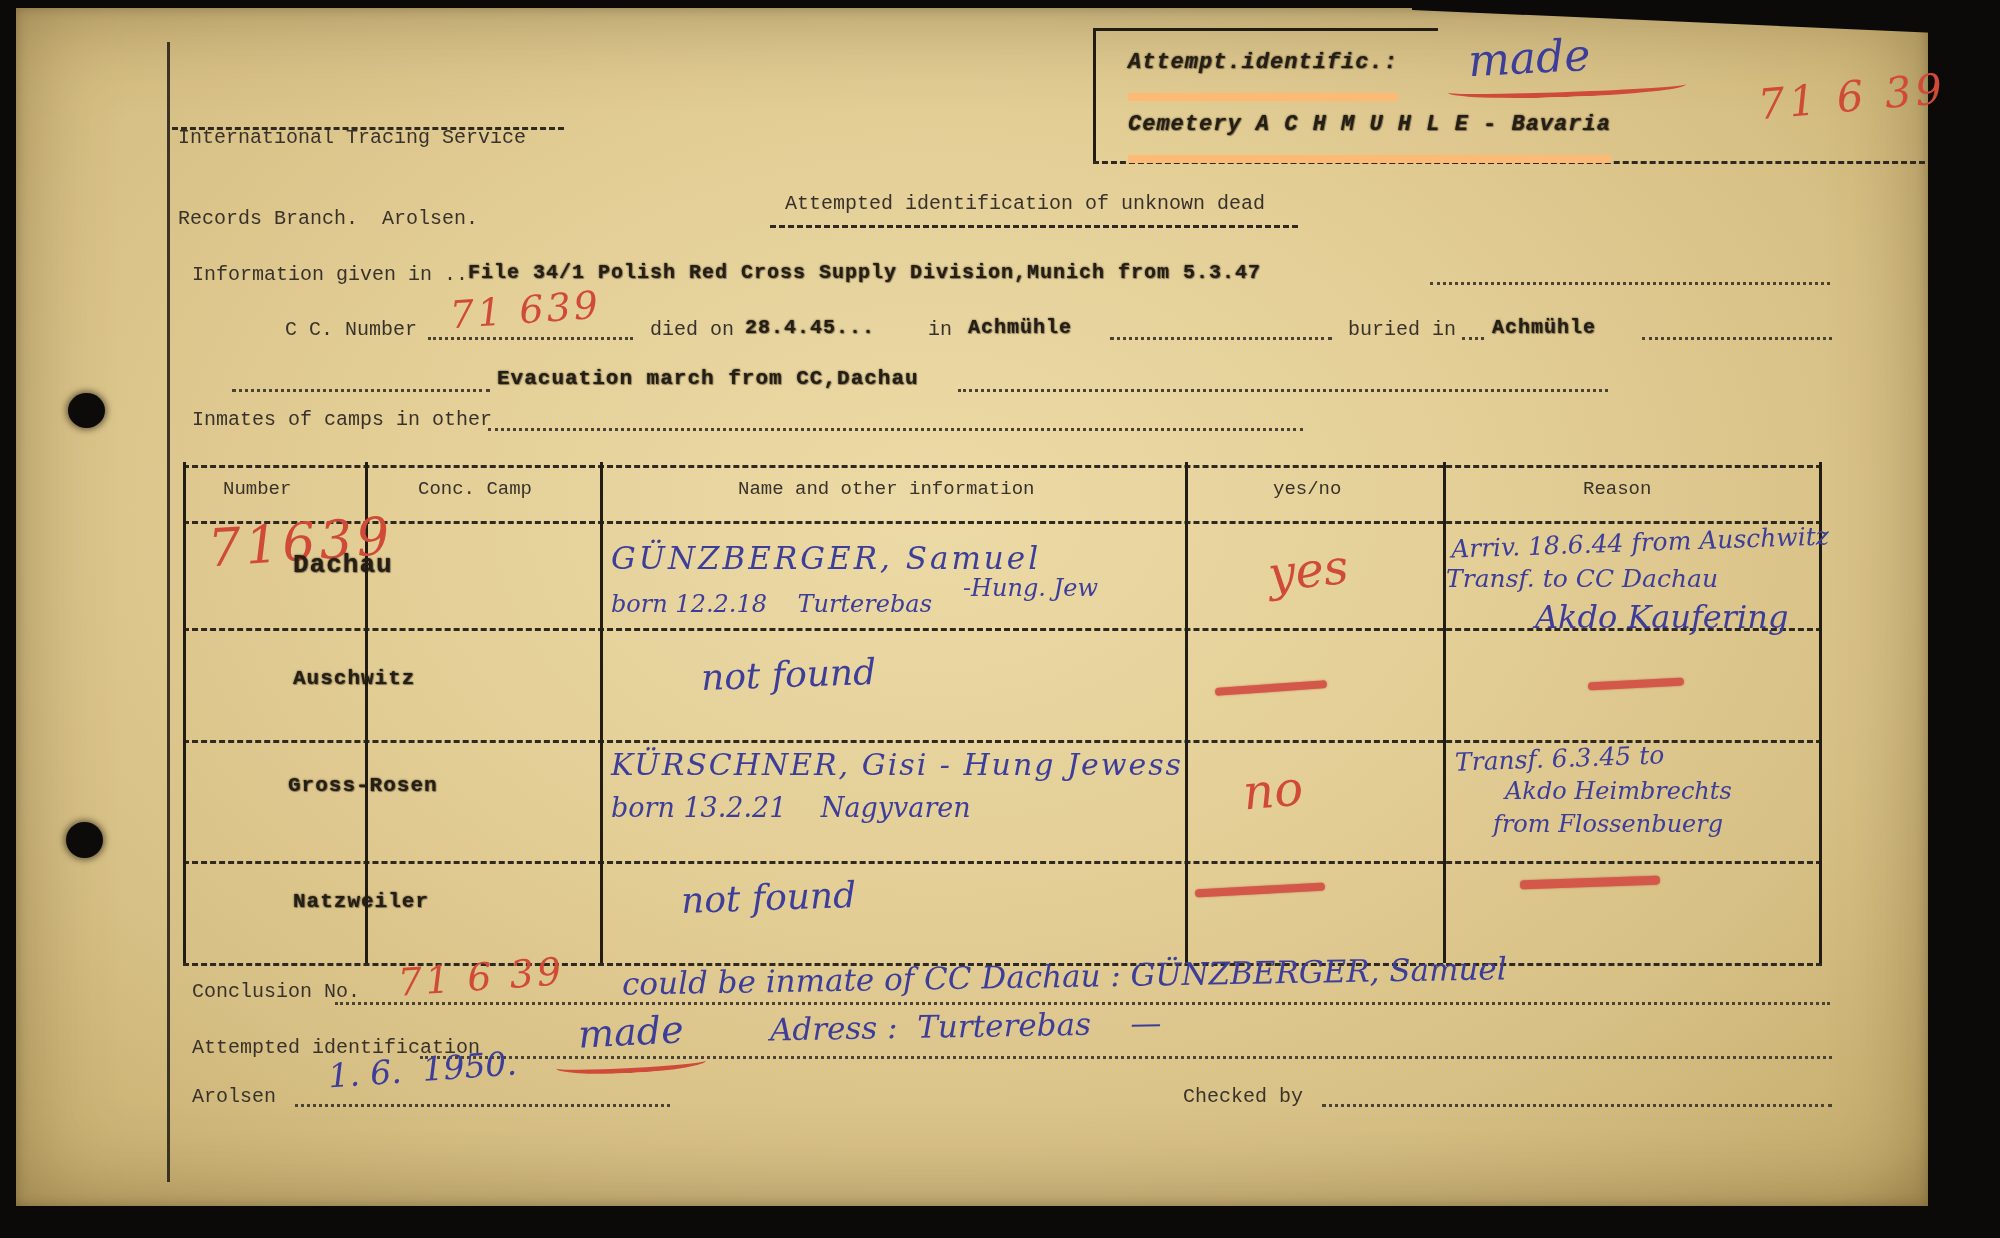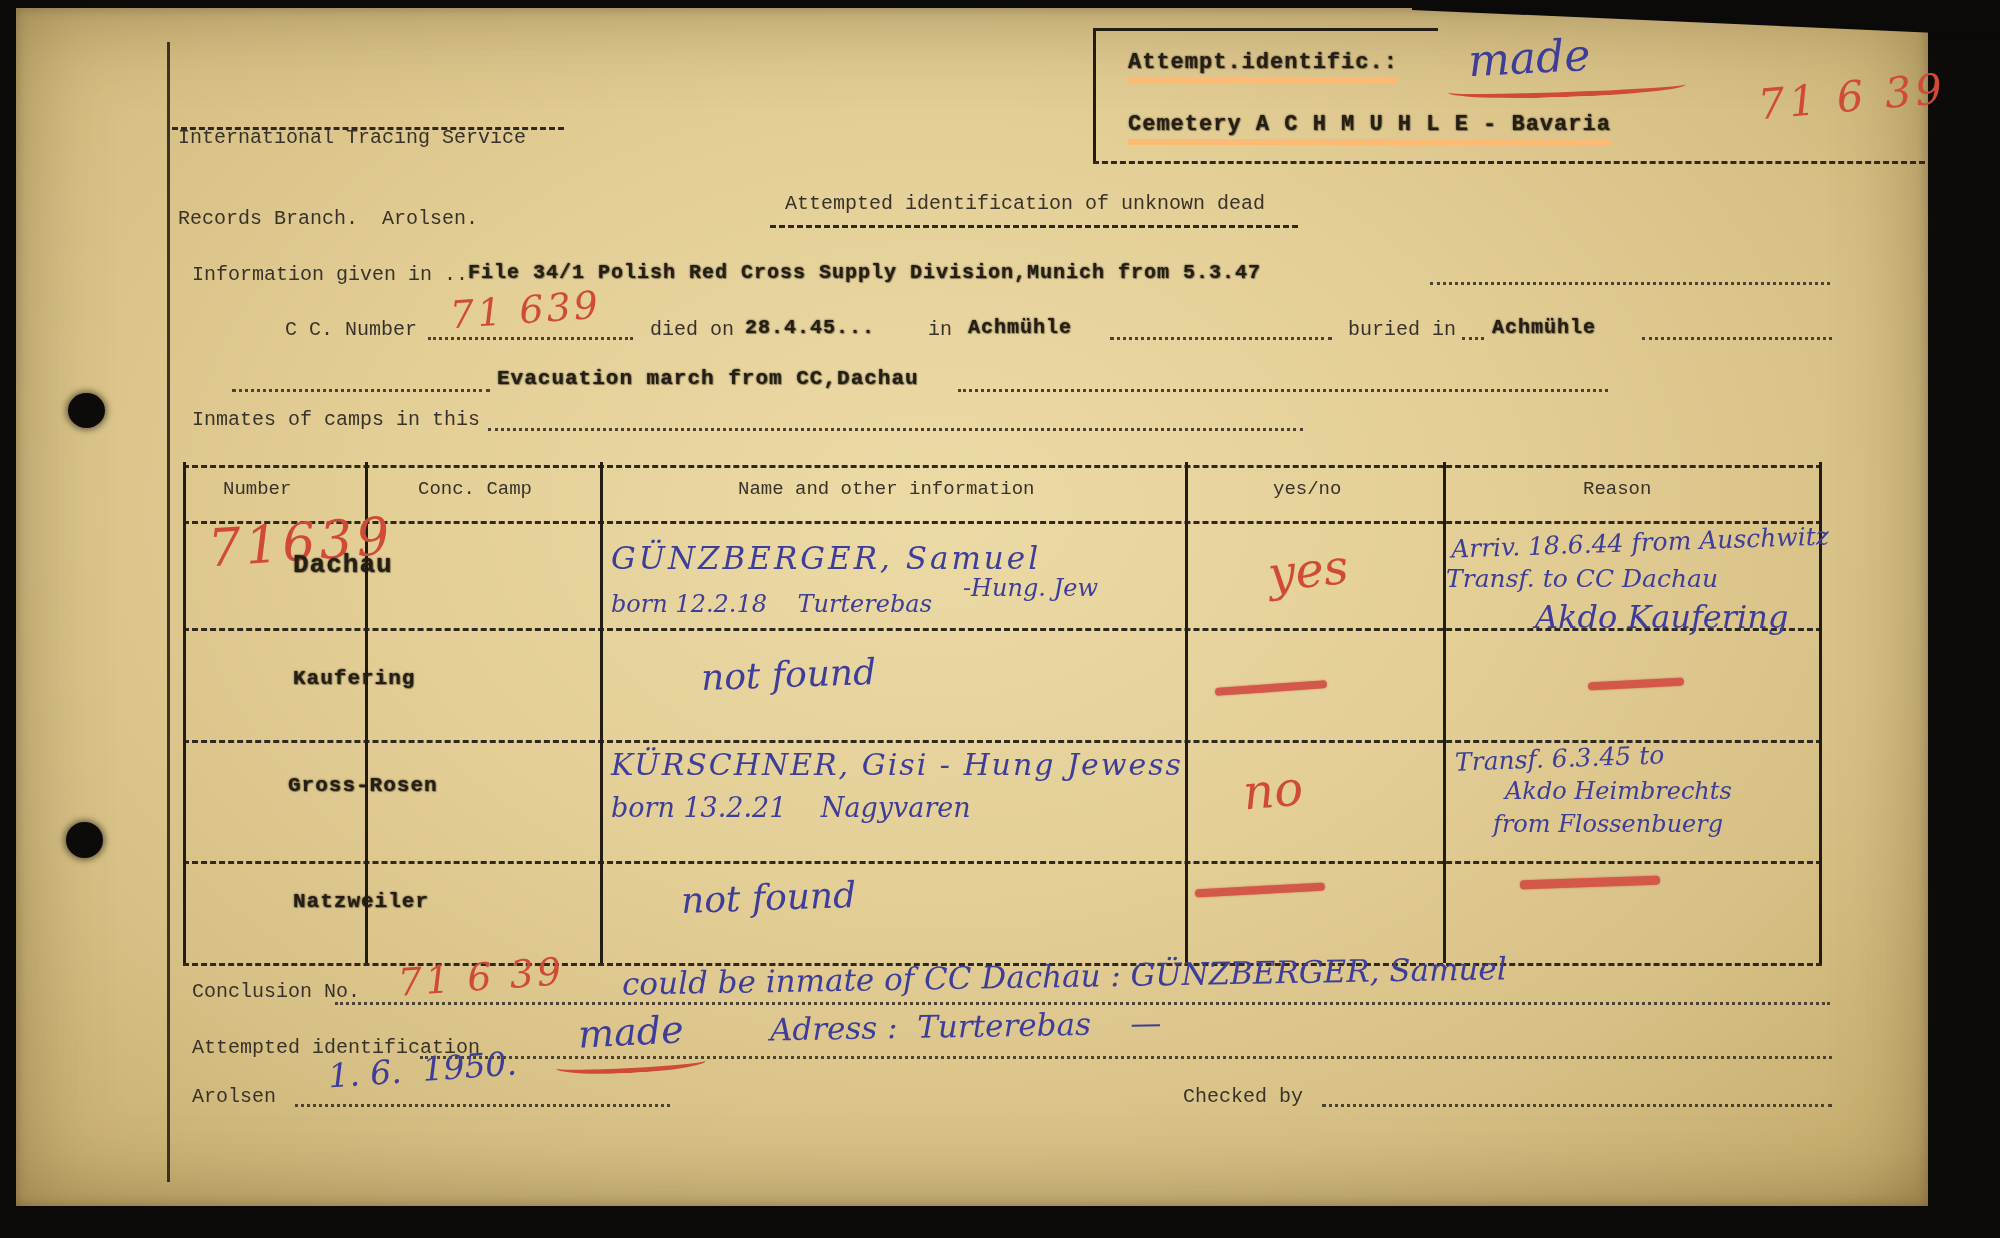--- a/index.html
+++ b/index.html
@@ -9,21 +9,21 @@
          background:radial-gradient(ellipse at 48% 42%, #ecdaa6 0%, #e3ce96 40%, #d7c085 70%, #c6ad6e 95%, #b89f60 100%);
          box-shadow:inset 0 0 90px rgba(90,70,30,.45), inset 0 0 12px rgba(60,45,20,.35);}
   .abs{position:absolute;}
   .typed{font-family:"Liberation Mono",monospace;color:#38322a;white-space:pre;}
   .smudge{font-weight:bold;color:#241e14;text-shadow:0 0 2px rgba(30,24,12,.85),1px 1px 0 rgba(30,24,12,.3);letter-spacing:1px;}
   .hw{font-family:"DejaVu Serif",serif;font-style:italic;color:#3d3d9a;white-space:pre;}
   .hw-red{font-family:"DejaVu Serif",serif;font-style:italic;color:#d04a38;white-space:pre;}
   .leader{border-bottom:3px dotted #4a4234;height:4px;}
   .dashline{border-bottom:3px dashed #2f2a21;height:3px;}
   .solidline{background:#211c14;}
-  .ul{border-bottom:6px solid #fdba74;padding-bottom:2px;}
+  .ul{border-bottom:8px solid #fdba74;padding-bottom:18px;font-style:italic;}
   .redmark{background:#d4584a;border-radius:4px;box-shadow:0 0 2px rgba(180,60,40,.6);}
   .redcurve{border-bottom:5px solid #cf4a39;border-radius:50%;height:12px;}
   .hole{background:#0c0b0a;border-radius:50%;box-shadow:0 0 6px 2px rgba(20,15,8,.55);}
   .wedge{background:#0b0a09;clip-path:polygon(0 0,100% 0,100% 94%,0 26%);}
 </style>
 </head>
 <body>
 
 <div id="stage">
   <div id="paper"></div>
@@ -66,21 +66,21 @@
   <div class="abs leader" style="left:1110px;top:333px;width:222px;"></div>
   <div class="abs typed" style="left:1348px;top:318px;font-size:20px;">buried in</div>
   <div class="abs leader" style="left:1462px;top:333px;width:22px;"></div>
   <div class="abs typed smudge" style="left:1492px;top:316px;font-size:20px;">Achmühle</div>
   <div class="abs leader" style="left:1642px;top:333px;width:190px;"></div>
 
   <div class="abs leader" style="left:232px;top:385px;width:258px;"></div>
   <div class="abs typed smudge" style="left:497px;top:367px;font-size:21px;">Evacuation march from CC,Dachau</div>
   <div class="abs leader" style="left:958px;top:385px;width:650px;"></div>
 
-  <div class="abs typed" style="left:192px;top:408px;font-size:20px;">Inmates of camps in this</div>
+  <div class="abs typed" style="left:192px;top:408px;font-size:20px;">Inmates of camps in other</div>
   <div class="abs leader" style="left:488px;top:424px;width:815px;"></div>
 
   <div class="abs" style="left:183px;top:462px;width:1639px;height:501px;">
 
     <div class="abs dashline" style="left:0;top:0;width:1639px;"></div>
     <div class="abs dashline" style="left:0;top:56px;width:1639px;"></div>
     <div class="abs dashline" style="left:0;top:163px;width:1639px;"></div>
     <div class="abs dashline" style="left:0;top:275px;width:1639px;"></div>
     <div class="abs dashline" style="left:0;top:396px;width:1639px;"></div>
     <div class="abs dashline" style="left:0;top:498px;width:1639px;"></div>
@@ -101,21 +101,21 @@
     <div class="abs hw-red" style="left:25px;top:50px;font-size:52px;transform:rotate(-4deg);letter-spacing:4px;">71639</div>
     <div class="abs typed smudge" style="left:110px;top:88px;font-size:26px;">Dachau</div>
     <div class="abs hw" style="left:428px;top:78px;font-size:31px;letter-spacing:3px;">GÜNZBERGER, Samuel</div>
     <div class="abs hw" style="left:780px;top:112px;font-size:24px;">-Hung. Jew</div>
     <div class="abs hw" style="left:428px;top:128px;font-size:24px;">born 12.2.18    Turterebas</div>
     <div class="abs hw-red" style="left:1085px;top:80px;font-size:48px;transform:rotate(-6deg);">yes</div>
     <div class="abs hw" style="left:1268px;top:66px;font-size:25px;transform:rotate(-2deg);">Arriv. 18.6.44 from Auschwitz</div>
     <div class="abs hw" style="left:1263px;top:102px;font-size:25px;">Transf. to CC Dachau</div>
     <div class="abs hw" style="left:1352px;top:136px;font-size:32px;">Akdo Kaufering</div>
 
-    <div class="abs typed smudge" style="left:110px;top:205px;font-size:21px;">Kaufering</div>
+    <div class="abs typed smudge" style="left:110px;top:205px;font-size:21px;">Auschwitz</div>
     <div class="abs hw" style="left:518px;top:192px;font-size:36px;transform:rotate(-2deg);">not found</div>
     <div class="abs redmark" style="left:1032px;top:222px;width:112px;height:8px;transform:rotate(-4deg);"></div>
     <div class="abs redmark" style="left:1405px;top:218px;width:96px;height:8px;transform:rotate(-3deg);"></div>
 
     <div class="abs typed smudge" style="left:105px;top:312px;font-size:21px;">Gross-Rosen</div>
     <div class="abs hw" style="left:428px;top:285px;font-size:30px;letter-spacing:2px;">KÜRSCHNER, Gisi - Hung Jewess</div>
     <div class="abs hw" style="left:428px;top:330px;font-size:27px;">born 13.2.21    Nagyvaren</div>
     <div class="abs hw-red" style="left:1060px;top:300px;font-size:48px;transform:rotate(-5deg);">no</div>
     <div class="abs hw" style="left:1272px;top:282px;font-size:25px;transform:rotate(-2deg);">Transf. 6.3.45 to</div>
     <div class="abs hw" style="left:1322px;top:315px;font-size:24px;">Akdo Heimbrechts</div>

